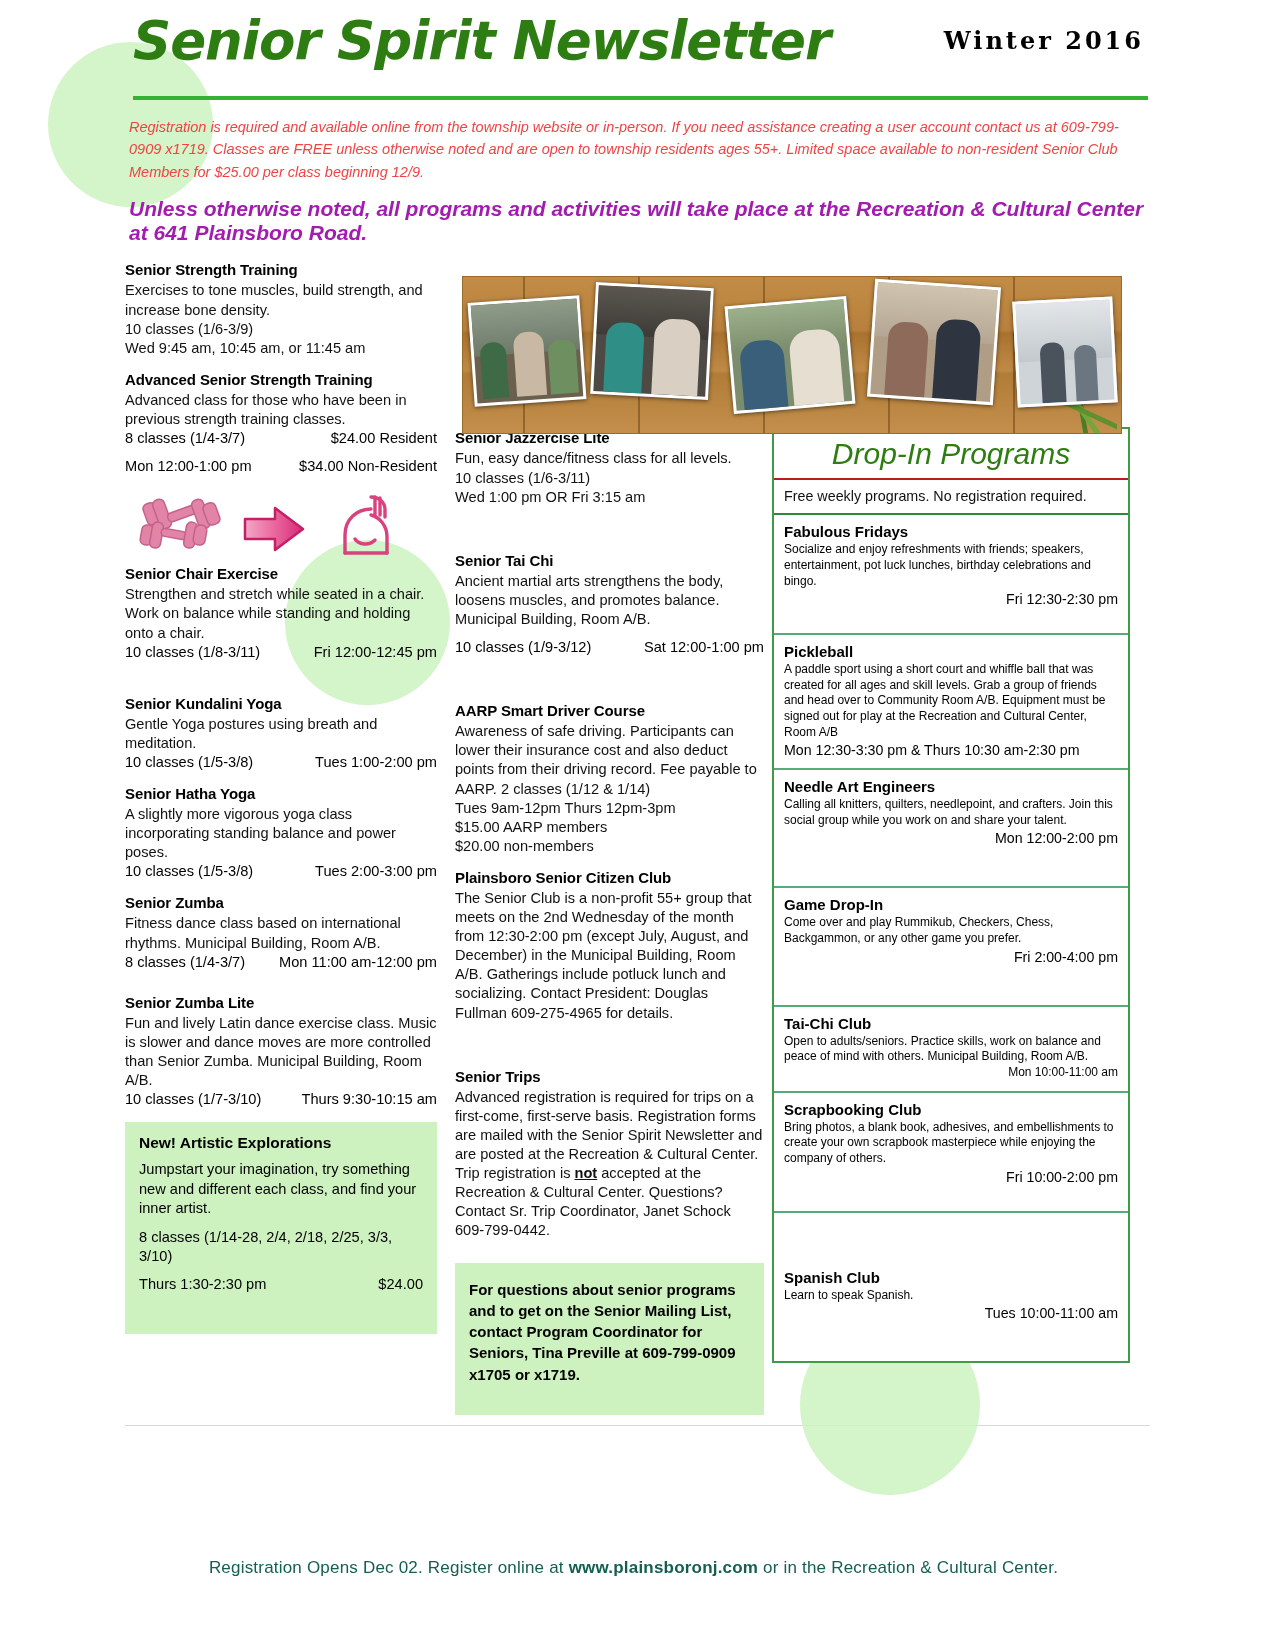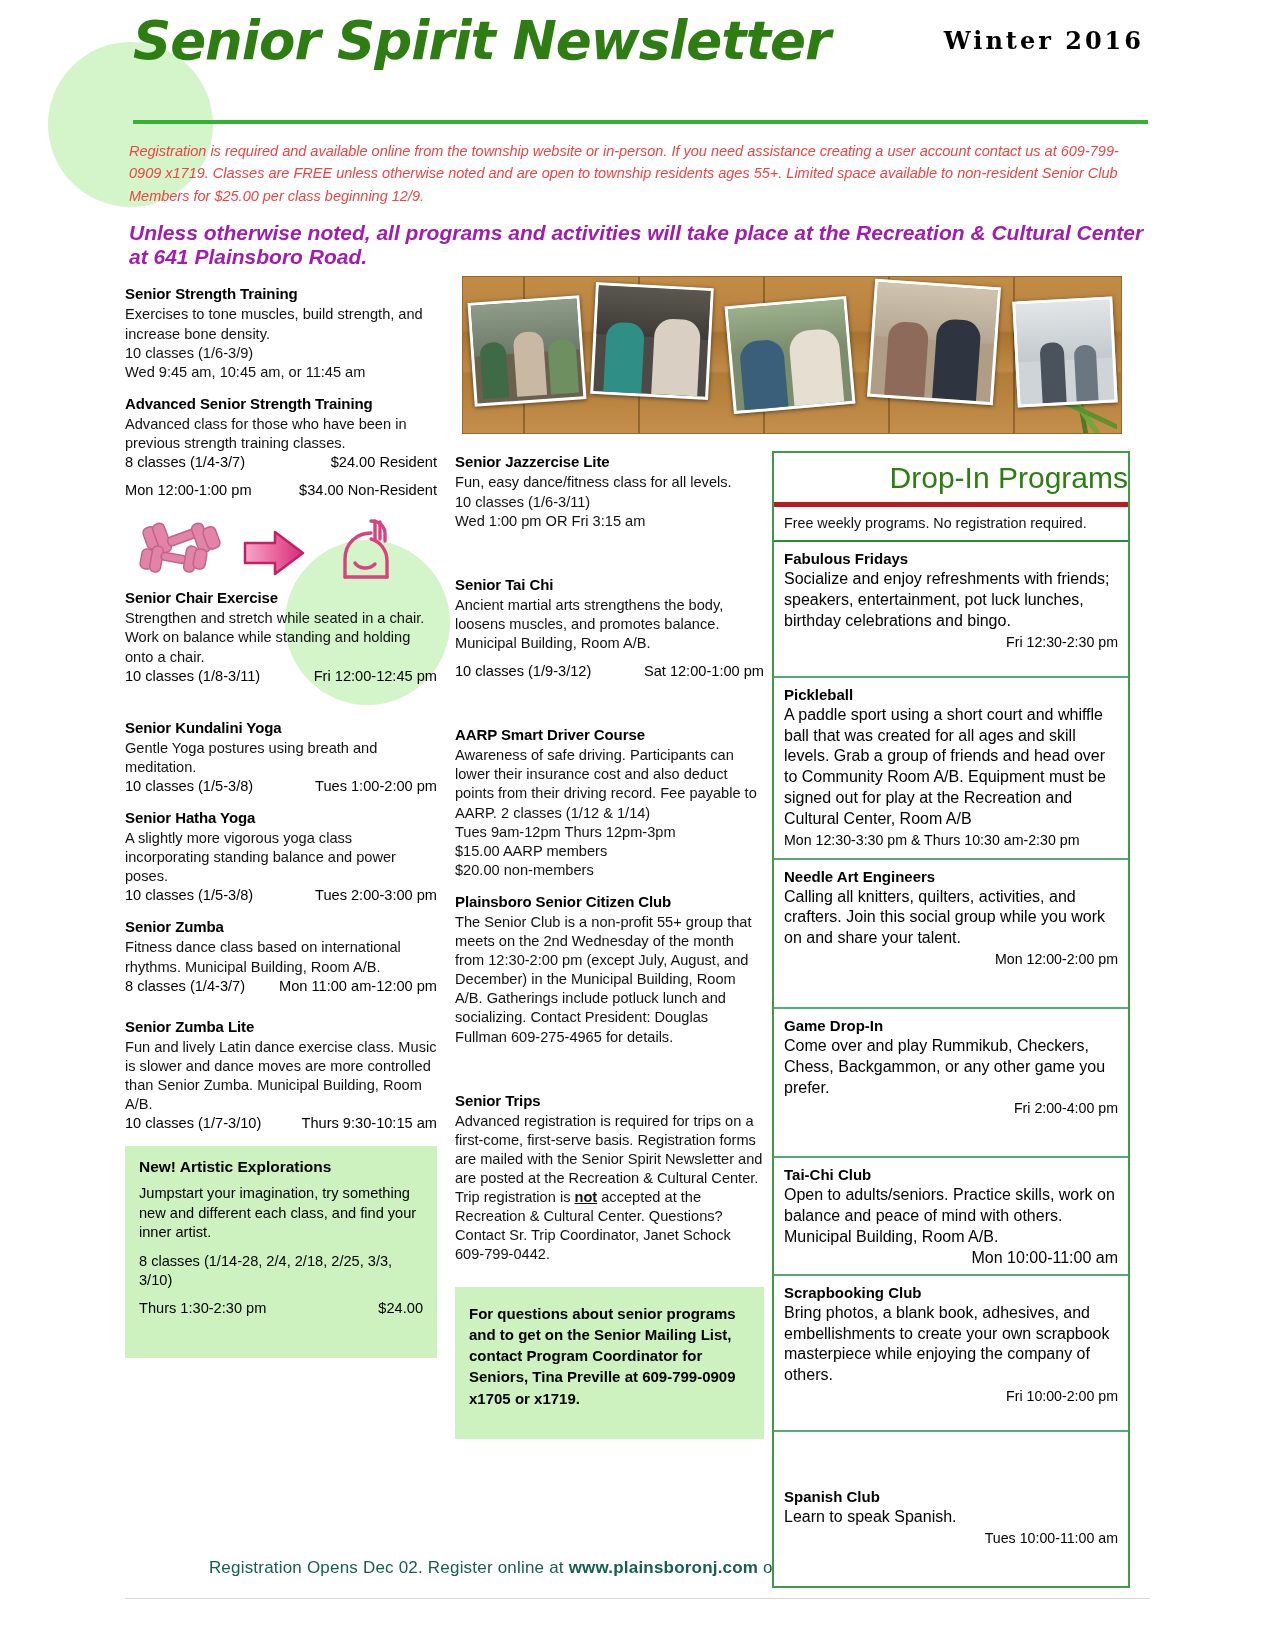--- a/index.html
+++ b/index.html
@@ -16,21 +16,21 @@
   
   .blob { position:absolute; border-radius:50%; background:#cdf2c0; opacity:.85; z-index:0; pointer-events:none; }
   #blob-header   { left:48px;  top:42px;   width:165px; height:165px; }
   #blob-arm      { left:285px; top:540px;  width:165px; height:165px; }
   #blob-game     { left:905px; top:985px;  width:175px; height:175px; }
   #blob-spanish  { left:800px; top:1315px; width:180px; height:180px; }
 
   .page { position:relative; z-index:2; padding:0 125px; }
 
   
-  #masthead { position:relative; height:120px;text-align:center; }
+  #masthead { position:relative; height:96px;text-align:center; }
   #newsletter-title {
     position:absolute; left:8px; top:10px;
     font-family:"DejaVu Sans", sans-serif;
     font-size:53px; font-weight:bold; font-style:italic;
     color:#2e7d12; letter-spacing:-1px; white-space:nowrap;
   }
   #issue-date {
     position:absolute; right:6px; top:26px;
     font-family:"DejaVu Serif", serif;
     font-size:24px; font-weight:bold; letter-spacing:3px; color:#000;
@@ -100,28 +100,28 @@
   .hl-box h3 { margin:0 0 8px 0; font-size:15.5px; font-weight:bold; }
   .hl-box p  { margin:0 0 9px 0; font-size:14.6px; line-height:1.33; }
   #artistic-explorations { margin-top:10px; min-height:212px; }
   #senior-contact-box {
     background:#cdf2c0; padding:16px 14px 30px 14px; margin-top:22px;
     font-size:15px; font-weight:bold; line-height:1.42;
   }
 
   
   #dropin-panel { border:2px solid #3f9b46; background:#fff; }
-  #dropin-title-cell { border-bottom:5px solid #b91c1c; padding:8px 0 7px 0; text-align:right; }
+  #dropin-title-cell { border-bottom:2px solid #b91c1c; padding:8px 0 7px 0; text-align:center;font-style:italic; }
   #dropin-title { font-size:30px; color:#2e7d12; font-weight:normal; letter-spacing:0px; }
   #dropin-note-cell { border-bottom:2px solid #2f8a36; padding:7px 10px 8px 10px; }
   #dropin-note { font-size:14.3px; color:#111; }
   .dropin-item { border-bottom:2px solid #57ab78; padding:8px 10px 10px 10px; position:relative; }
   .dropin-item:last-child { border-bottom:none;margin-top:48px; }
   .dropin-item h4 { margin:0 0 2px 0; font-size:15px; font-weight:bold; }
-  .dropin-item p  { margin:0; font-size:16px; line-height:1.30; }
+  .dropin-item p  { margin:0; font-size:12px; line-height:1.30; }
   .dropin-item .time { display:block; text-align:right; font-size:14.2px; margin-top:2px; }
   .pad-b-lg { padding-bottom:26px; }
   .pad-b-xl { padding-bottom:40px; }
 
   
   #footer-rule { height:1px; background:#d8d8d8; margin:10px 125px 0 125px; }
   #footer {
     position:absolute; left:0; right:8px; bottom:72px; text-align:center;
     font-family:Liberation Sans, sans-serif;
     font-size:17px; color:#145e52; letter-spacing:.2px;
@@ -386,21 +386,21 @@
         </div>
 
         <div class="dropin-item">
           <h4>Pickleball</h4>
           <p>A paddle sport using a short court and whiffle ball that was created for all ages and skill levels. Grab a group of friends and head over to Community Room A/B. Equipment must be signed out for play at the Recreation and Cultural Center, Room A/B</p>
           <span class="time" style="text-align:left">Mon 12:30-3:30 pm &amp; Thurs 10:30 am-2:30 pm</span>
         </div>
 
         <div class="dropin-item pad-b-xl">
           <h4>Needle Art Engineers</h4>
-          <p>Calling all knitters, quilters, activities, and crafters. Join this social group while you work on and share your talent.</p>
+          <p>Calling all knitters, quilters, needlepoint, and crafters. Join this social group while you work on and share your talent.</p>
           <span class="time">Mon 12:00-2:00 pm</span>
         </div>
 
         <div class="dropin-item pad-b-xl">
           <h4>Game Drop-In</h4>
           <p>Come over and play Rummikub, Checkers, Chess, Backgammon, or any other game you prefer.</p>
           <span class="time">Fri 2:00-4:00 pm</span>
         </div>
 
         <div class="dropin-item pad-b-lg">

